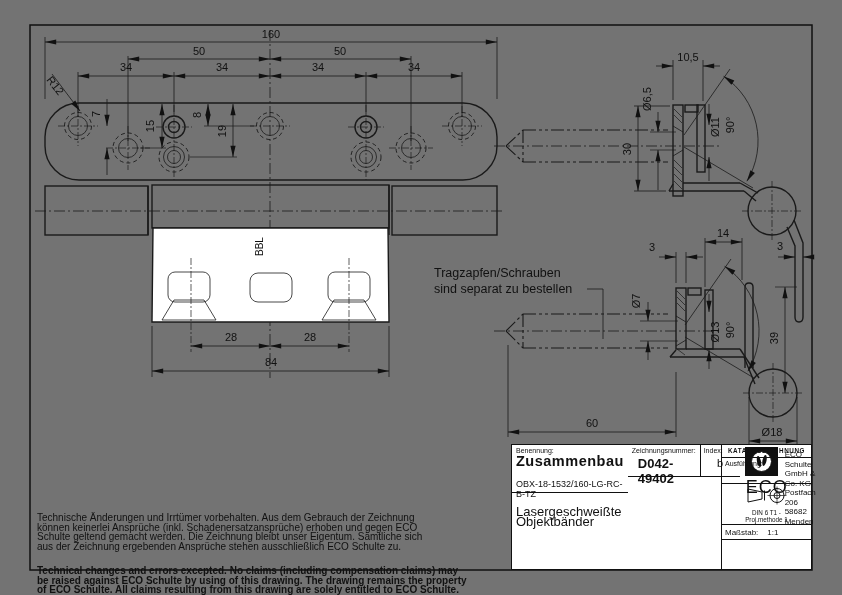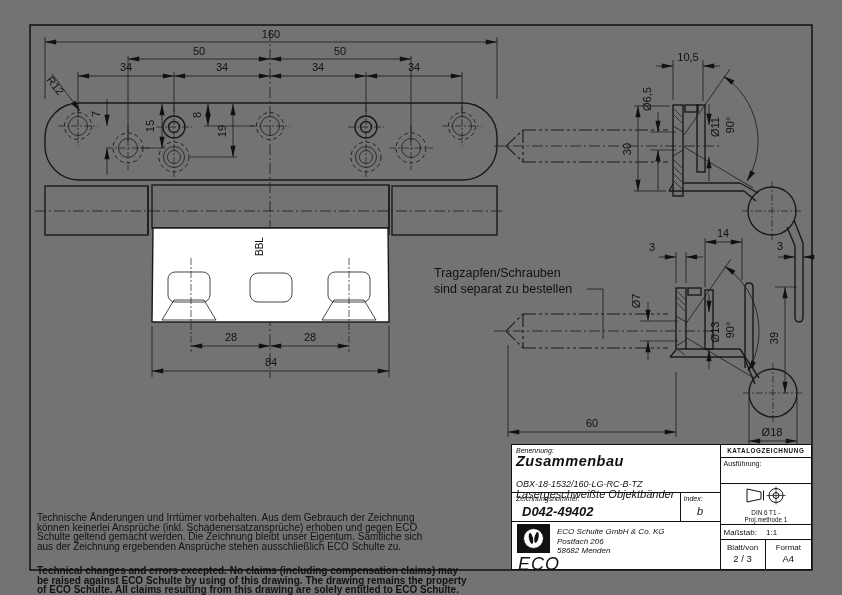--- a/index.html
+++ b/index.html
@@ -7,26 +7,26 @@
         font-family:"Liberation Sans",sans-serif;color:#111;}
   svg text{font-family:"Liberation Sans",sans-serif;fill:#111;}
   text.d{font-size:11px;}
   text.n{font-size:12.5px;}
   text.bbl{font-size:10px;}
 
   
   .tb{position:absolute;left:511px;top:444px;width:301px;height:126px;
       border:1.4px solid #111;box-sizing:border-box;display:flex;background:#fff;}
   .tb *{box-sizing:border-box;}
-  .tb-left{width:210px;border-right:1.2px solid #111;display:flex;flex-direction:column;font-style:italic;}
+  .tb-left{width:210px;border-right:1.2px solid #111;display:flex;flex-direction:row;}
   .tb-row1{height:48px;border-bottom:1.2px solid #111;padding:2px 4px;}
   .lbl{font-size:7px;}
   .tb-title{font-size:14.5px;font-weight:bold;letter-spacing:.5px;line-height:15px;}
   .tb-code{font-size:9px;line-height:10px;margin-top:10px;}
-  .tb-sub{font-size:11px;line-height:10px;}
+  .tb-sub{font-size:13px;line-height:10px;margin-top:8px;}
   .tb-row2{height:32px;border-bottom:1.2px solid #111;display:flex;}
   .tb-zn{flex:1;border-right:1.2px solid #111;padding:2px 4px;}
   .tb-num{font-size:13px;font-weight:bold;margin:2px 0 0 6px;}
   .tb-index{width:39px;padding:2px 3px;text-align:left;}
   .tb-index-val{font-size:11px;text-align:center;margin-top:3px;}
   .tb-row3{flex:1;display:flex;padding:2px 3px;}
   .logo-col{width:42px;}
   .logo-box{width:33px;height:29px;background:#111;margin-left:2px;display:flex;align-items:center;justify-content:center;}
   .logo-txt{font-size:18px;letter-spacing:1px;margin:1px 0 0 3px;}
   .comp{font-size:8px;line-height:9.5px;padding-top:3px;}
@@ -394,30 +394,20 @@
         <circle cx="33" cy="9.5" r="3" fill="none" stroke="#111" stroke-width="1"></circle>
         <line x1="23.5" y1="9.5" x2="42.5" y2="9.5" stroke="#111" stroke-width="0.7"></line>
         <line x1="33" y1="0.5" x2="33" y2="18.5" stroke="#111" stroke-width="0.7"></line>
       </svg>
       <div class="tb-proj-t">DIN 6 T1 -</div>
       <div class="tb-proj-t">Proj.methode 1</div>
     </div>
     <div class="tb-mass">
       <span>Maßstab:</span><b>1:1</b>
     </div>
-    <div class="tb-bottom">
-      <div class="tb-blatt">
-        <div class="cell-l">Blatt/von</div>
-        <div class="cell-v">2 / 3</div>
-      </div>
-      <div class="tb-format">
-        <div class="cell-l">Format</div>
-        <div class="cell-v">A4</div>
-      </div>
-    </div>
   </div>
 </div>
 
 <div class="discl">
   <div class="p1">Technische Änderungen und Irrtümer vorbehalten. Aus dem Gebrauch der Zeichnung
 können keinerlei Ansprüche (inkl. Schadenersatzansprüche) erhoben und gegen ECO
 Schulte geltend gemacht werden. Die Zeichnung bleibt unser Eigentum. Sämtliche sich
 aus der Zeichnung ergebenden Ansprüche stehen ausschließlich ECO Schulte zu.</div>
   <div class="p2">Technical changes and errors excepted. No claims (including compensation claims) may
 be raised against ECO Schulte by using of this drawing. The drawing remains the property

